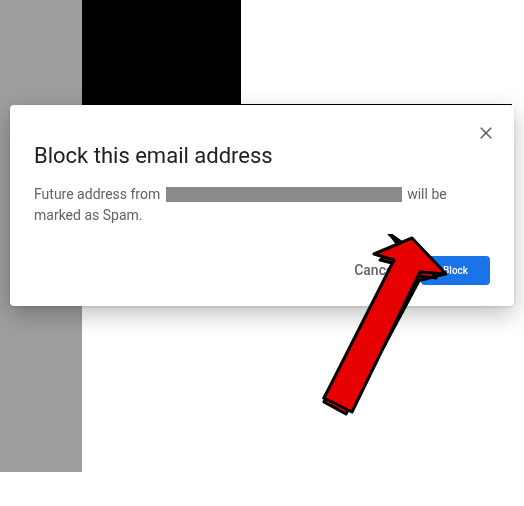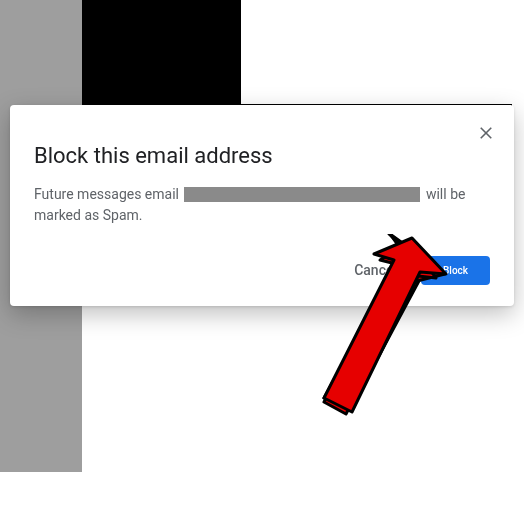--- a/index.html
+++ b/index.html
@@ -126,21 +126,21 @@
 
 <div class="dialog">
   <div class="dialog-close">
     <svg viewBox="0 0 24 24" fill="none" stroke="currentColor" stroke-width="2.2">
       <line x1="5" y1="5" x2="19" y2="19"></line>
       <line x1="19" y1="5" x2="5" y2="19"></line>
     </svg>
   </div>
   <h2 class="dialog-title">Block this email address</h2>
   <div class="dialog-body">
-    <span>Future messages email </span><span class="redacted"></span><span> will be marked as Spam.</span>
+    <span>Future address from </span><span class="redacted"></span><span> will be marked as Spam.</span>
   </div>
   <div class="dialog-actions">
     <button class="btn-cancel">Cancel</button>
     <button class="btn-block">Block</button>
   </div>
 </div>
 
 <svg class="arrow" viewBox="0 0 170 210">
   <defs>
     <filter id="none">

